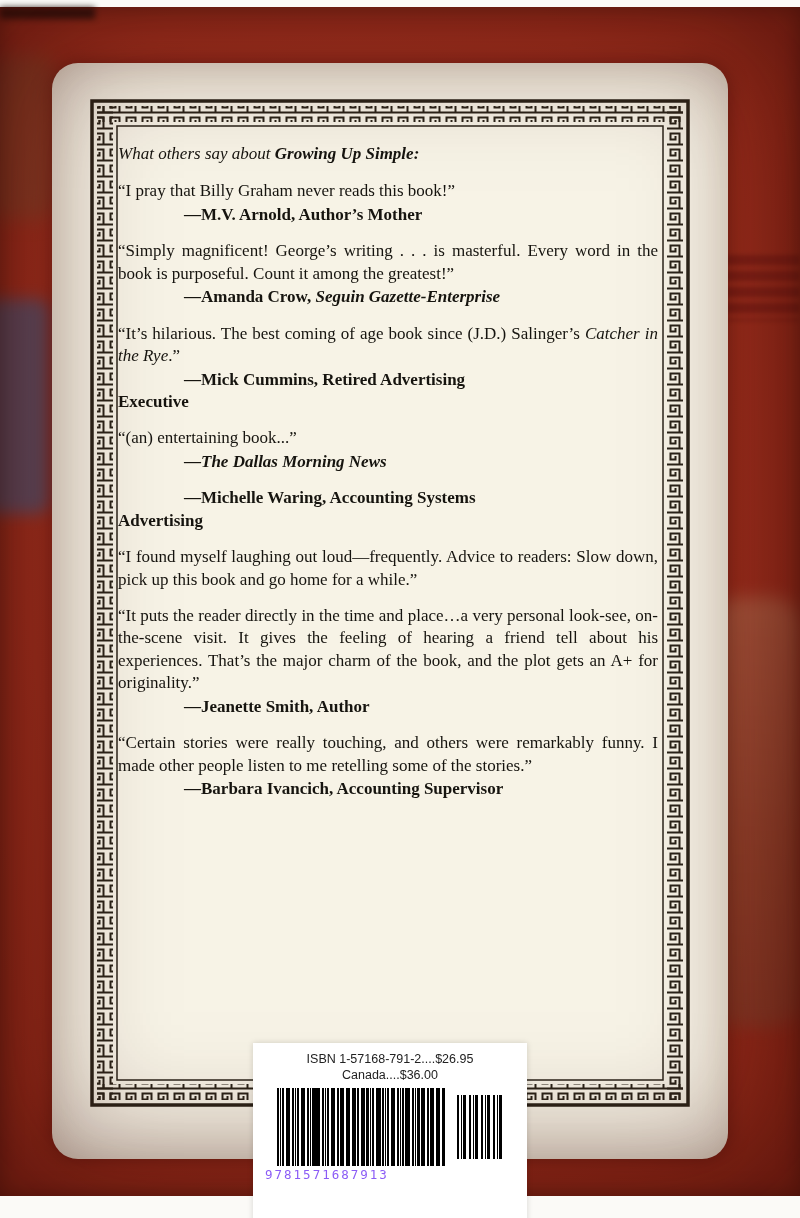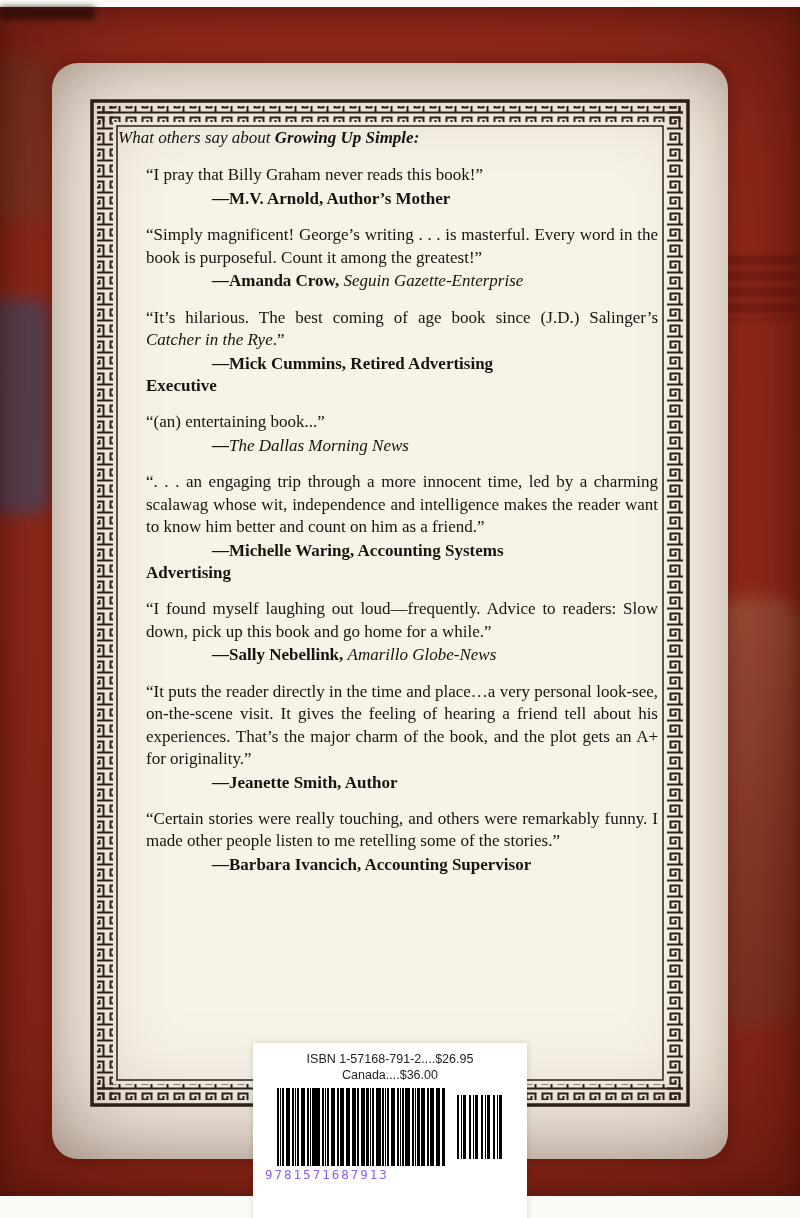--- a/index.html
+++ b/index.html
@@ -16,31 +16,31 @@
   .decor-textbars{left:726px;top:248px;width:74px;height:66px;opacity:.85;filter:blur(2px);
         background:repeating-linear-gradient(#7e1f16 0 10px, rgba(0,0,0,0) 10px 16px);}
   .decor-rider{left:710px;top:590px;width:92px;height:430px;opacity:.35;filter:blur(9px);border-radius:30px;
         background:linear-gradient(#c4a379,#8a6b4a 60%, #6f523a);}
 
   .card{position:absolute;left:52px;top:56px;width:676px;height:1096px;border-radius:26px;
         background:var(--card-cream,#f7f3e6);
         box-shadow:0 0 20px rgba(40,5,0,0.45), inset 0 0 40px rgba(120,90,40,0.12);}
   .frame{position:absolute;left:38px;top:36px;width:600px;height:1008px;}
 
-  .content{position:absolute;left:66px;top:64px;width:540px;color:var(--ink,#16140f);
+  .content{position:absolute;left:66px;top:80px;width:540px;color:var(--ink,#16140f);
            font-size:17px;line-height:1.32;}
   .header{font-style:italic;margin:0 0 15px 0;}
   .header .title{font-weight:700;}
-  .quote-block{margin:0 0 14px 0;padding-left:28px;}
+  .quote-block{margin:0 0 14px 0;}
   .quote-text{margin:0;text-align:justify;}
   .attribution{margin:1px 0 0 66px;font-weight:700;}
   .seg-normal{}
   .seg-italic{font-style:italic;}
   .seg-bold{font-weight:700;}
-  .seg-bolditalic{font-weight:400;font-style:italic;margin-top:20px;}
+  .seg-bolditalic{font-weight:700;font-style:italic;margin-top:20px;}
   .seg-line2{display:block;font-weight:700;margin-left:-66px;}
 
   .isbn-block{position:absolute;left:50%;top:980px;transform:translateX(-50%);width:258px;
               background:#ffffff;padding:8px 8px 4px 8px;text-align:center;z-index:5;
               box-shadow:0 0 6px rgba(0,0,0,0.15);}
   .isbn-line{font-family:"Liberation Sans","DejaVu Sans",sans-serif;font-size:12.5px;line-height:1.3;color:#222;}
   .bars-row{display:flex;justify-content:center;align-items:flex-start;gap:12px;margin-top:4px;height:78px;}
   .bars-main{width:168px;height:78px;background-color:#fff;background-image:
       repeating-linear-gradient(90deg,#000 0 2px,rgba(0,0,0,0) 2px 5px),
       repeating-linear-gradient(90deg,#000 0 1px,rgba(0,0,0,0) 1px 3px),
@@ -94,26 +94,24 @@
             </div>
             <div class="quote-block">
               <p class="quote-text"><span class="seg-normal">“It’s hilarious. The best coming of age book since (J.D.) Salinger’s </span><span class="seg-italic">Catcher in the Rye</span><span class="seg-normal">.”</span></p>
               <p class="attribution"><span class="seg-bold">—Mick Cummins, Retired Advertising</span><span class="seg-line2">Executive</span></p>
             </div>
             <div class="quote-block">
               <p class="quote-text"><span class="seg-normal">“(an) entertaining book...”</span></p>
               <p class="attribution"><span class="seg-bold">—</span><span class="seg-bolditalic">The Dallas Morning News</span></p>
             </div>
             <div class="quote-block">
-              <p class="quote-text"><span class="seg-normal">“. . . an engaging trip through a more innocent time, led by a charming scalawag whose wit, independence and intelligence makes the reader want to know him better and count on him as a friend.”</span></p>
               <p class="attribution"><span class="seg-bold">—Michelle Waring, Accounting Systems</span><span class="seg-line2">Advertising</span></p>
             </div>
             <div class="quote-block">
               <p class="quote-text"><span class="seg-normal">“I found myself laughing out loud—frequently. Advice to readers: Slow down, pick up this book and go home for a while.”</span></p>
-              <p class="attribution"><span class="seg-bold">—Sally Nebellink, </span><span class="seg-bolditalic">Amarillo Globe-News</span></p>
             </div>
             <div class="quote-block">
               <p class="quote-text"><span class="seg-normal">“It puts the reader directly in the time and place…a very personal look-see, on-the-scene visit. It gives the feeling of hearing a friend tell about his experiences. That’s the major charm of the book, and the plot gets an A+ for originality.”</span></p>
               <p class="attribution"><span class="seg-bold">—Jeanette Smith, Author</span></p>
             </div>
             <div class="quote-block">
               <p class="quote-text"><span class="seg-normal">“Certain stories were really touching, and others were remarkably funny. I made other people listen to me retelling some of the stories.”</span></p>
               <p class="attribution"><span class="seg-bold">—Barbara Ivancich, Accounting Supervisor</span></p>
             </div>
           </div>

